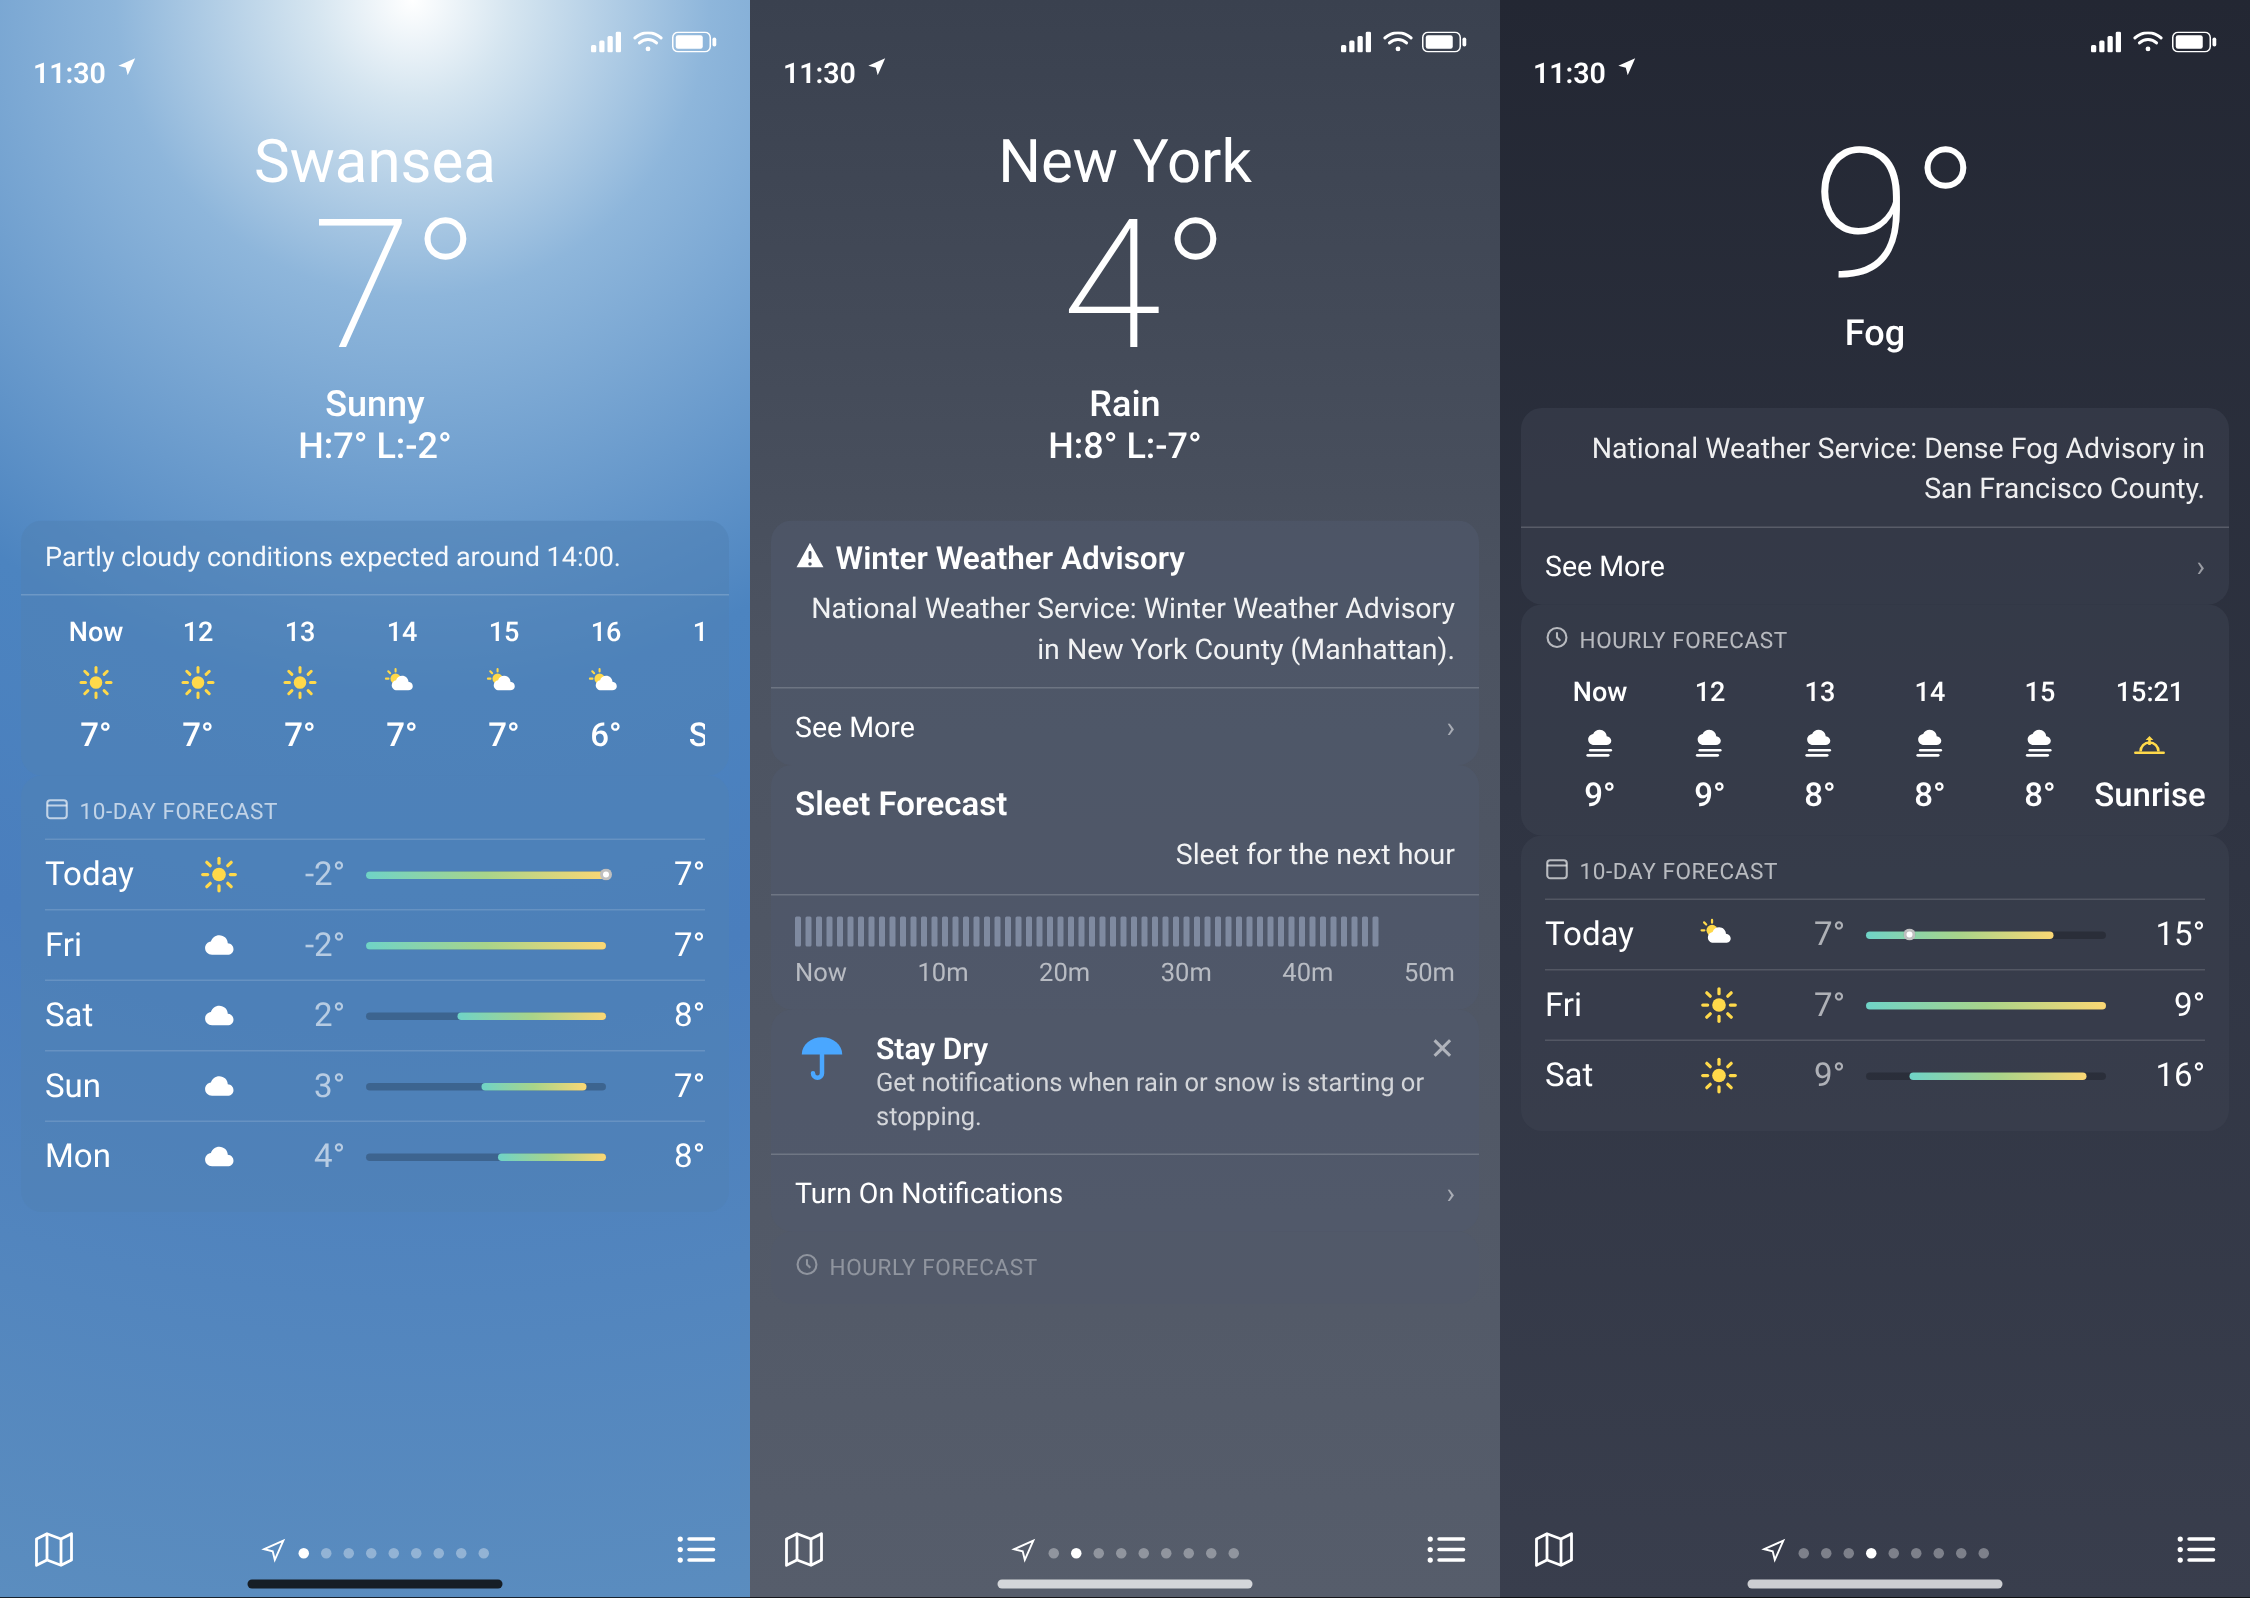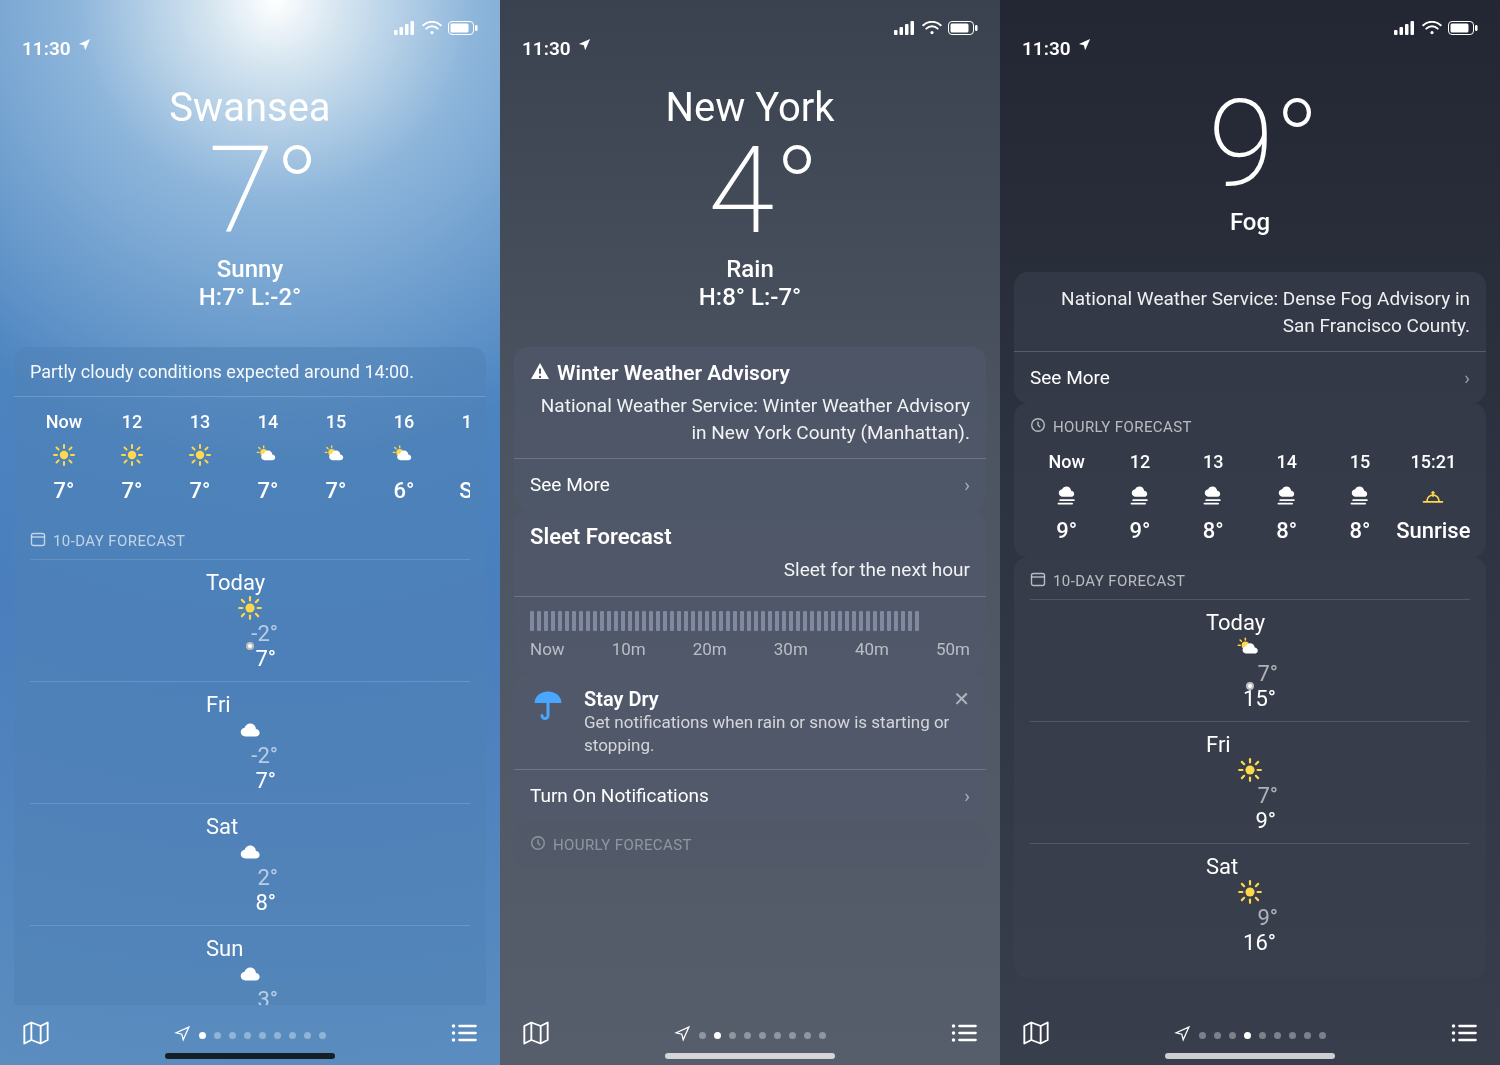--- a/index.html
+++ b/index.html
@@ -34,21 +34,21 @@
   .chev { color: rgba(255,255,255,.5); }
   
   .summary { font-size: 18px; color: rgba(255,255,255,.95); }
   
   .hourly { display: flex; gap: 0; margin-top: 14px; overflow: hidden; }
   .hr-col { flex: 1; min-width: 68px; display: flex; flex-direction: column; align-items: center; gap: 10px; font-size: 18px; }
   .hr-col .t { font-weight: 500; }
   .hr-col .icon { height: 26px; display: flex; align-items: center; }
   .hr-col .v { font-size: 22px; font-weight: 500; }
   
-  .daily-row { display: flex; align-items: center; padding: 10px 0; border-top: 1px solid rgba(255,255,255,.14); font-size: 22px; flex-direction: column; }
+  .daily-row { display: flex; align-items: center; padding: 10px 0; border-top: 1px solid rgba(255,255,255,.14); font-size: 22px; }
   .daily-row:first-of-type { border-top: 0; }
   .daily-row .day  { width: 88px; }
   .daily-row .icon { width: 56px; display: flex; justify-content: center; }
   .daily-row .lo   { width: 56px; text-align: right; color: rgba(255,255,255,.6); }
   .daily-row .bar  { flex: 1; margin: 0 14px; height: 5px; border-radius: 3px; background: rgba(0,0,0,.22); position: relative; }
   .daily-row .bar .fill { position: absolute; height: 100%; border-radius: 3px; background: linear-gradient(90deg,#6fd3c7,#a8d48a,#fbd774); }
   .daily-row .bar .dot { position: absolute; top: 50%; width: 8px; height: 8px; background: #fff; border: 2px solid rgba(0,0,0,.25); border-radius: 50%; transform: translate(-50%,-50%); }
   .daily-row .hi   { width: 52px; text-align: right; }
   
   .sleet-ticks { display: flex; gap: 3px; margin-top: 14px; }

